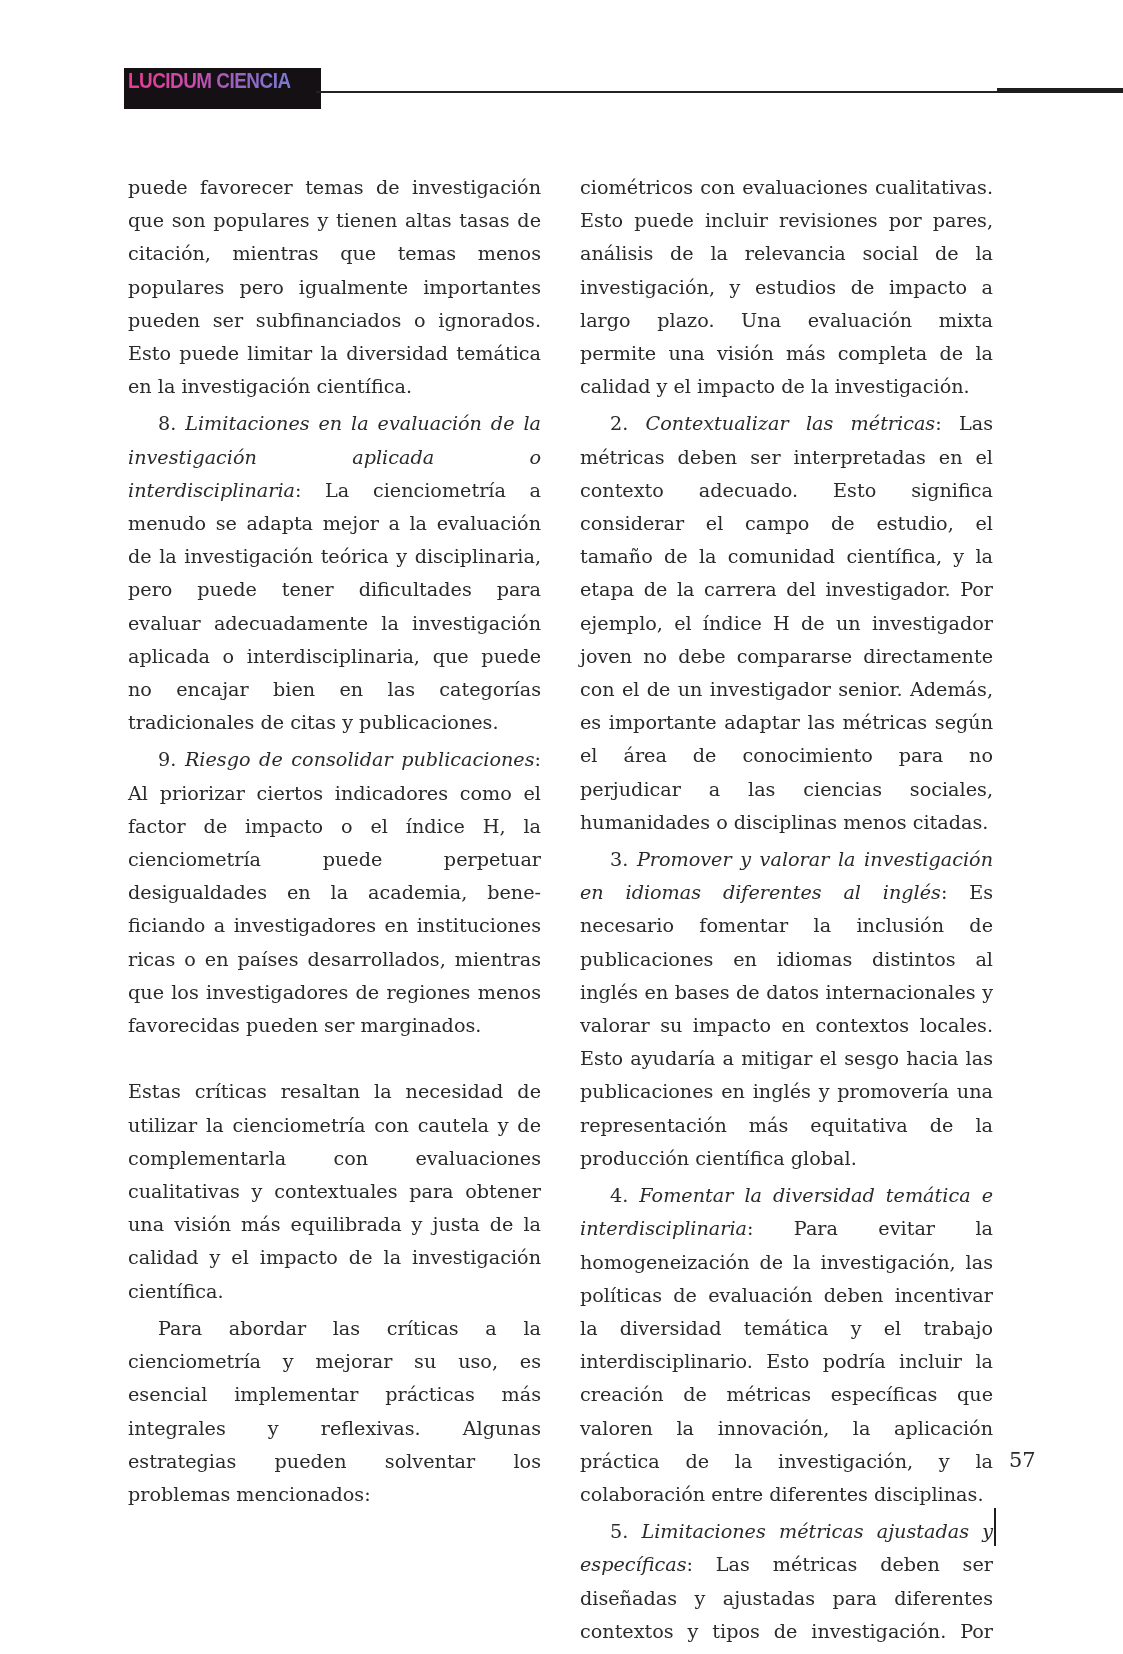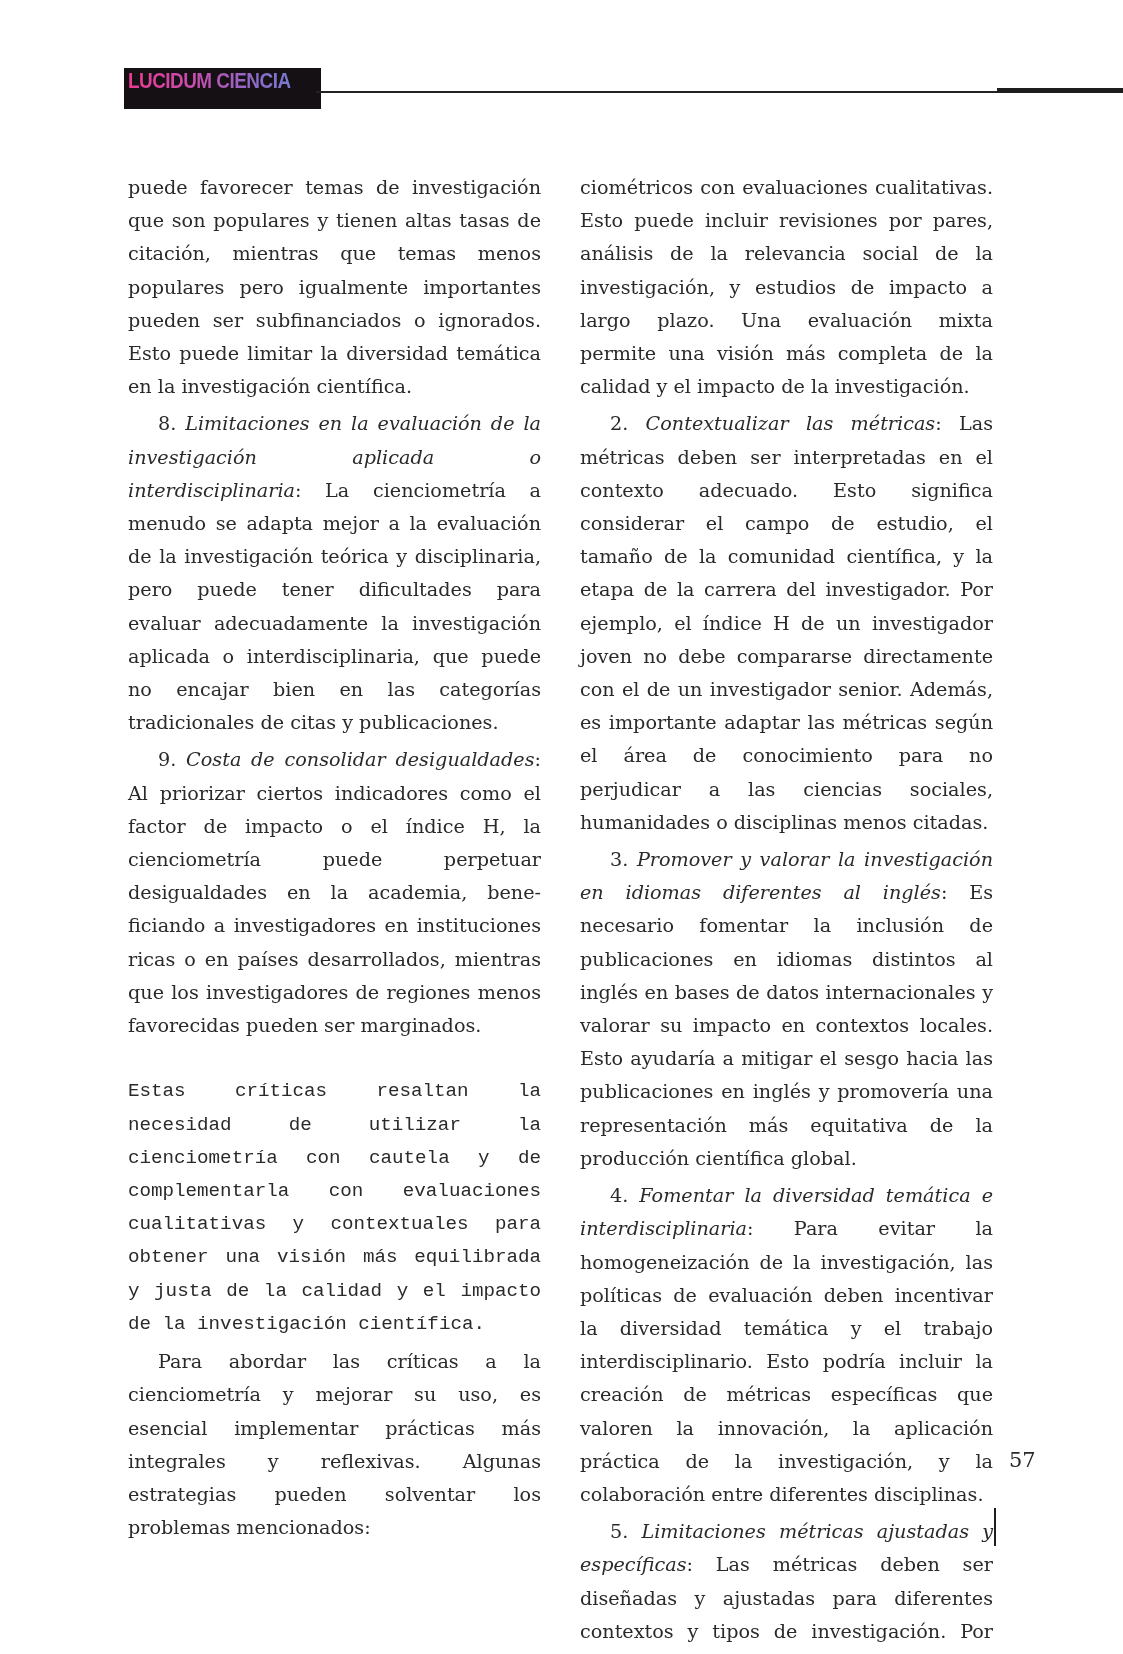--- a/index.html
+++ b/index.html
@@ -15,21 +15,21 @@
                         white-space: nowrap; line-height: 25px; display: inline-block; }
     .header-rule { position: absolute; left: 316px; top: 91px; width: 807px; height: 2px; background: #222; }
     .header-rule-thick { position: absolute; left: 997px; top: 88px; width: 126px; height: 5px; background: #1e1e1e; }
 
     .column { position: absolute; top: 167px; width: 421px; font-size: 19.2px; line-height: 33.2px;
               text-align: justify; hyphens: manual; }
     .col-left { left: 124px; }
     .col-right { left: 576px; }
     .column p { margin: 4px; }
     .column p.indent { text-indent: 30px; }
-    .column p.gap-before { margin-top: 33.2px; font-family: Liberation Mono, monospace; }
+    .column p.gap-before { margin-top: 33.2px; }
     .column em { }
 
     .footer-meta { position: absolute; left: 124px; top: 1513px; font-family: "DejaVu Sans", "Liberation Sans", sans-serif;
                    font-size: 13.4px; line-height: 22px; color: #333; }
     .footer-meta .sq { display: inline-block; width: 5px; height: 5px; background: #4b5bb0; margin: 0 5px 3px 5px; vertical-align: middle; }
     .page-divider { position: absolute; left: 994px; top: 1508px; width: 2px; height: 38px; background: #1e1e1e; }
     .page-number { position: absolute; left: 1009px; top: 1448px; font-size: 21px; color: #2a2a2a;
                    font-family: "DejaVu Serif", "Liberation Serif", serif; }
   </style>
 </head>
@@ -44,21 +44,21 @@
 <div class="column col-left">
   <p>puede favorecer temas de investigación que son populares y tienen altas tasas de citación, mientras que temas menos populares pero igualmente importantes pueden ser subfinan­ciados o ignorados. Esto puede limitar la diver­sidad temática en la investigación científica.</p>
 
   <p class="indent">
     <span>8.</span>
     <em>Limitaciones en la evaluación de la in­vestigación aplicada o interdisciplinaria</em><span>: La cienciometría a menudo se adapta mejor a la evaluación de la investigación teórica y dis­ciplinaria, pero puede tener dificultades para evaluar adecuadamente la investigación apli­cada o interdisciplinaria, que puede no encajar bien en las categorías tradicionales de citas y publicaciones.</span>
   </p>
 
   <p class="indent">
     <span>9.</span>
-    <em>Costa de consolidar desigualdades</em><span>: Al priorizar ciertos indicadores como el factor de impacto o el índice H, la cienciometría puede perpetuar desigualdades en la academia, bene­ficiando a investigadores en instituciones ricas o en países desarrollados, mientras que los investigadores de regiones menos favorecidas pueden ser marginados.</span>
+    <em>Riesgo de consolidar publicaciones</em><span>: Al priorizar ciertos indicadores como el factor de impacto o el índice H, la cienciometría puede perpetuar desigualdades en la academia, bene­ficiando a investigadores en instituciones ricas o en países desarrollados, mientras que los investigadores de regiones menos favorecidas pueden ser marginados.</span>
   </p>
 
   <p class="gap-before">Estas críticas resaltan la necesidad de utilizar la cienciometría con cautela y de complemen­tarla con evaluaciones cualitativas y contex­tuales para obtener una visión más equilibrada y justa de la calidad y el impacto de la investi­gación científica.</p>
 
   <p class="indent">Para abordar las críticas a la cienciometría y mejorar su uso, es esencial implementar prácticas más integrales y reflexivas. Algunas estrategias pueden solventar los problemas mencionados:</p>
 
 </div>
 
 <div class="column col-right">
   <p>ciométricos con evaluaciones cualitativas. Esto puede incluir revisiones por pares, análisis de la relevancia social de la investigación, y estu­dios de impacto a largo plazo. Una evaluación mixta permite una visión más completa de la calidad y el impacto de la investigación.</p>

